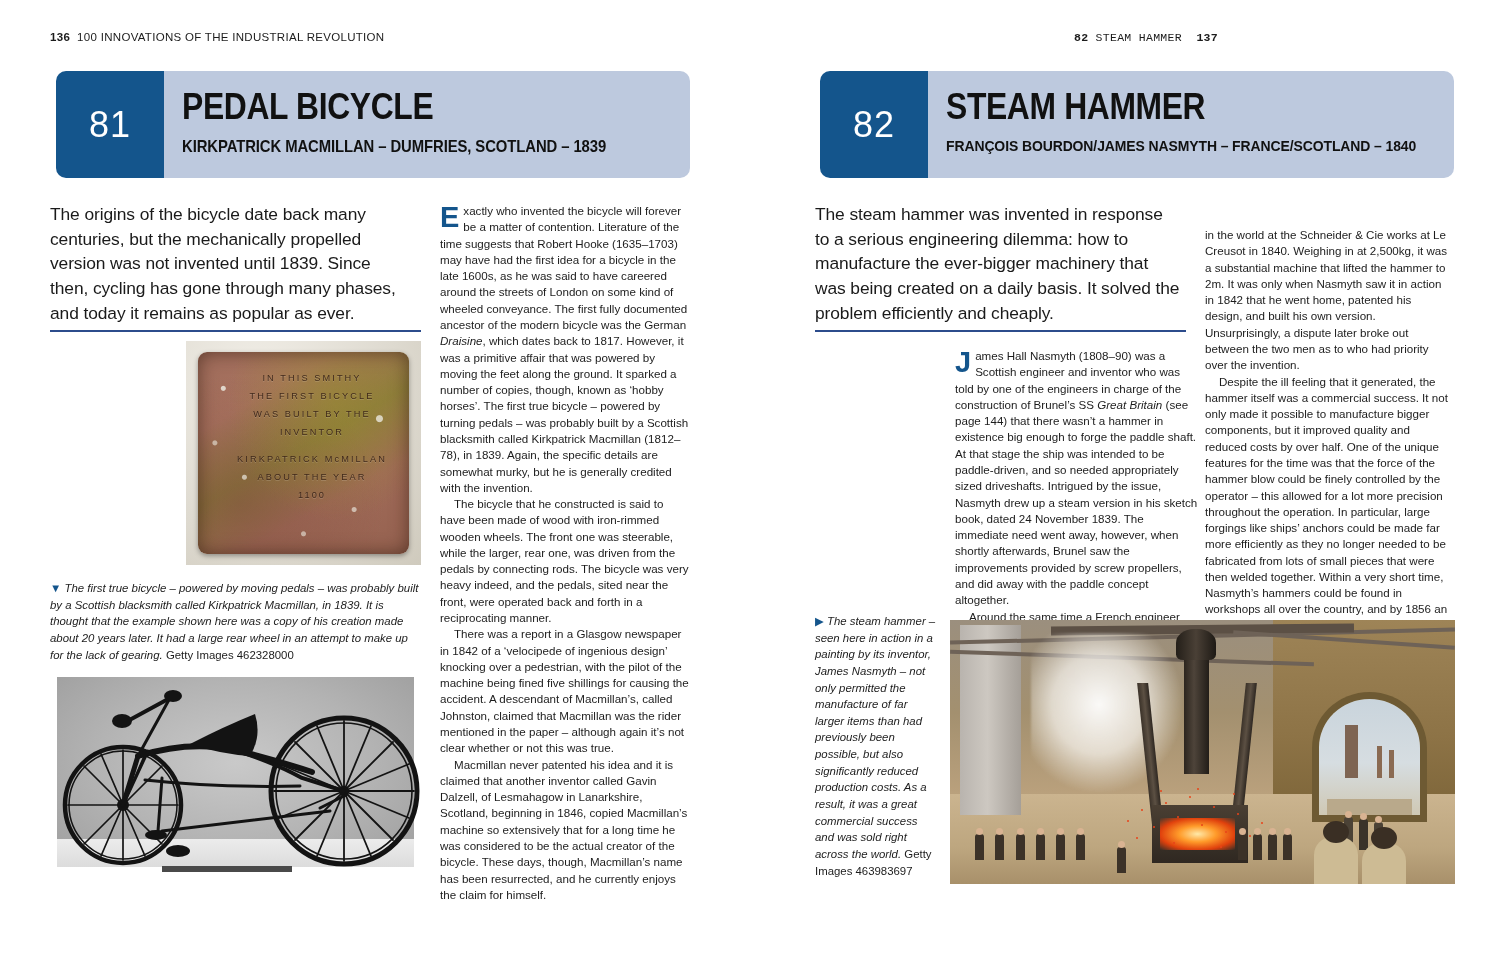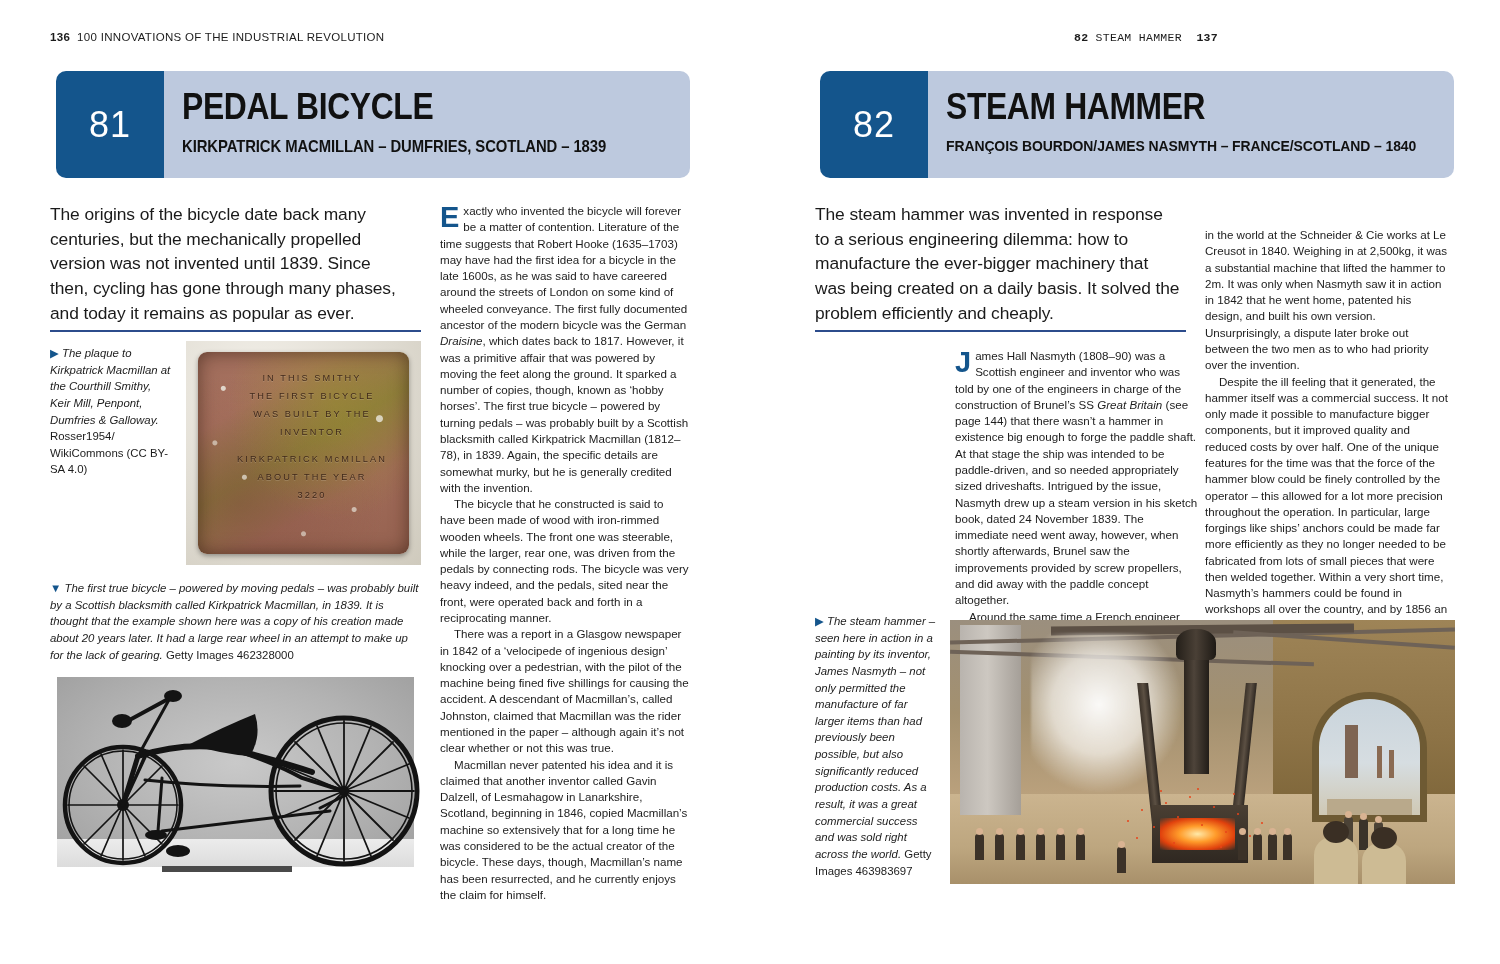--- a/index.html
+++ b/index.html
@@ -212,37 +212,33 @@
       <div class="banner-body" style="width:526px;">
         <div class="banner-title">PEDAL BICYCLE</div>
         <div class="banner-sub">KIRKPATRICK MACMILLAN – DUMFRIES, SCOTLAND – 1839</div>
       </div>
     </div>
 
     <div class="lead" style="left:50px;top:202px;width:355px;">The origins of the bicycle date back many centuries, but the mechanically propelled version was not invented until 1839. Since then, cycling has gone through many phases, and today it remains as popular as ever.</div>
 
     <div class="rule" style="left:50px;top:330px;width:371px;"></div>
 
-    <div class="caption" style="left:50px;top:345px;width:124px;">
-      <span class="arrow">▶</span>
-      <span>The plaque to Kirkpatrick Macmillan at the Courthill Smithy, Keir Mill, Penpont, Dumfries &amp; Galloway. </span><span class="credit">Rosser1954/ WikiCommons (CC BY-SA 4.0)</span>
-    </div>
 
     <div class="ph-plaque" style="left:186px;top:341px;width:235px;height:224px;">
       <div class="plaque-wall"></div>
       <div class="plaque-stone"></div>
       <div class="plaque-text">
         <div>IN THIS SMITHY</div>
         <div>THE FIRST BICYCLE</div>
         <div>WAS BUILT BY THE</div>
         <div>INVENTOR</div>
         <div class="gap"></div>
         <div>KIRKPATRICK McMILLAN</div>
         <div>ABOUT THE YEAR</div>
-        <div>3220</div>
+        <div>1100</div>
       </div>
     </div>
 
     <div class="caption" style="left:50px;top:580px;width:372px;">
       <span class="arrow">▼</span>
       <span>The first true bicycle – powered by moving pedals – was probably built by a Scottish blacksmith called Kirkpatrick Macmillan, in 1839. It is thought that the example shown here was a copy of his creation made about 20 years later. It had a large rear wheel in an attempt to make up for the lack of gearing. </span><span class="credit">Getty Images 462328000</span>
     </div>
 
     <div class="ph-bike" style="left:50px;top:668px;width:371px;height:216px;">
       <div class="bike-bg"></div>

